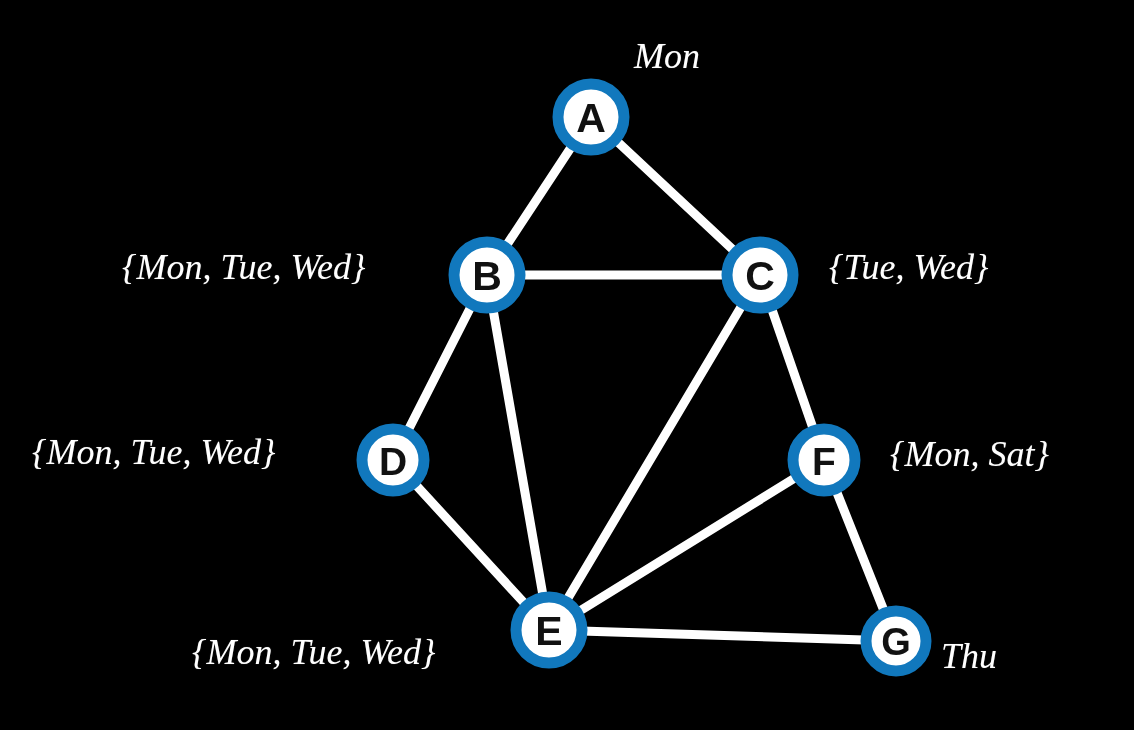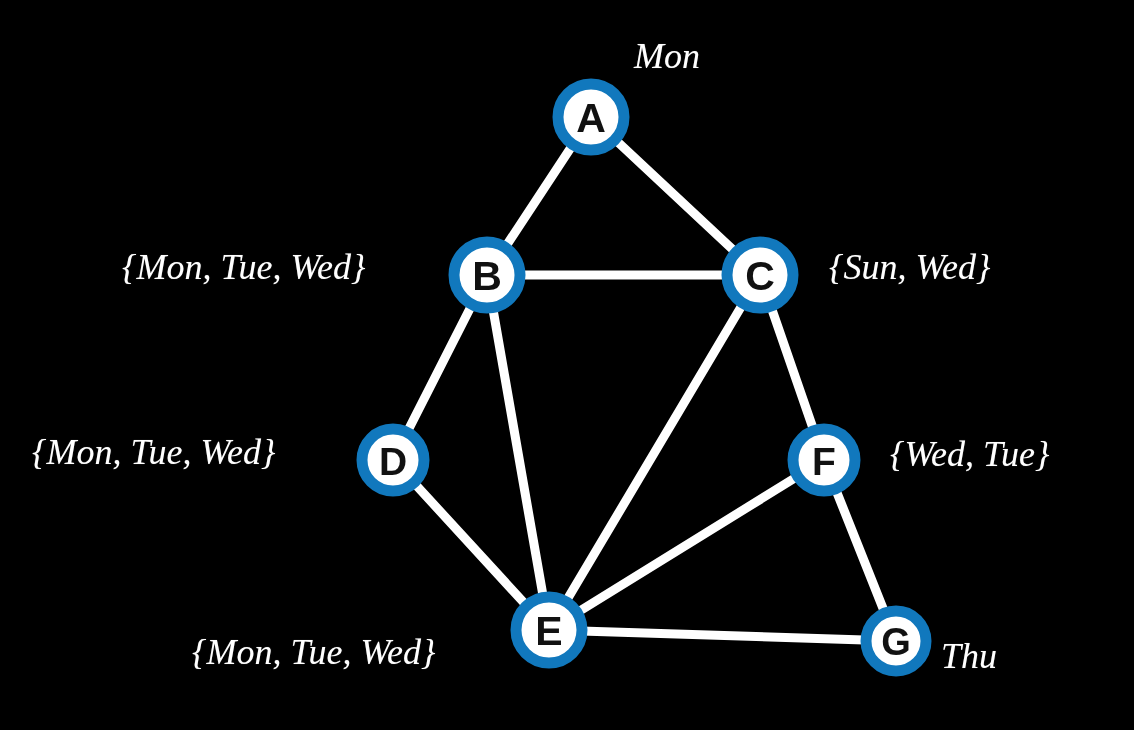--- a/index.html
+++ b/index.html
@@ -104,19 +104,19 @@
         </g>
         <g>
           <circle cx="896" cy="641" r="30" class="node-ring" fill="#ffffff" stroke="#1178bd" stroke-width="11"></circle>
           <text x="896" y="642" class="node-letter" fill="#111111" font-size="38">G</text>
         </g>
       </g>
   </svg>
   <div id="labels-layer">
       <div class="domain-label anchor-left" style="left: 634px; top: 38px; color: rgb(255, 255, 255);">Mon</div>
       <div class="domain-label anchor-left" style="left: 122px; top: 249px; color: rgb(255, 255, 255);">{Mon, Tue, Wed}</div>
-      <div class="domain-label anchor-left" style="left: 829px; top: 249px; color: rgb(255, 255, 255);">{Sun, Wed}</div>
+      <div class="domain-label anchor-left" style="left: 829px; top: 249px; color: rgb(255, 255, 255);">{Tue, Wed}</div>
       <div class="domain-label anchor-left" style="left: 32px; top: 434px; color: rgb(255, 255, 255);">{Mon, Tue, Wed}</div>
-      <div class="domain-label anchor-left" style="left: 890px; top: 436px; color: rgb(255, 255, 255);">{Wed, Tue}</div>
+      <div class="domain-label anchor-left" style="left: 890px; top: 436px; color: rgb(255, 255, 255);">{Mon, Sat}</div>
       <div class="domain-label anchor-left" style="left: 192px; top: 634px; color: rgb(255, 255, 255);">{Mon, Tue, Wed}</div>
       <div class="domain-label anchor-left" style="left: 941px; top: 638px; color: rgb(255, 255, 255);">Thu</div>
     </div>
 </div>
 
 </body></html>

